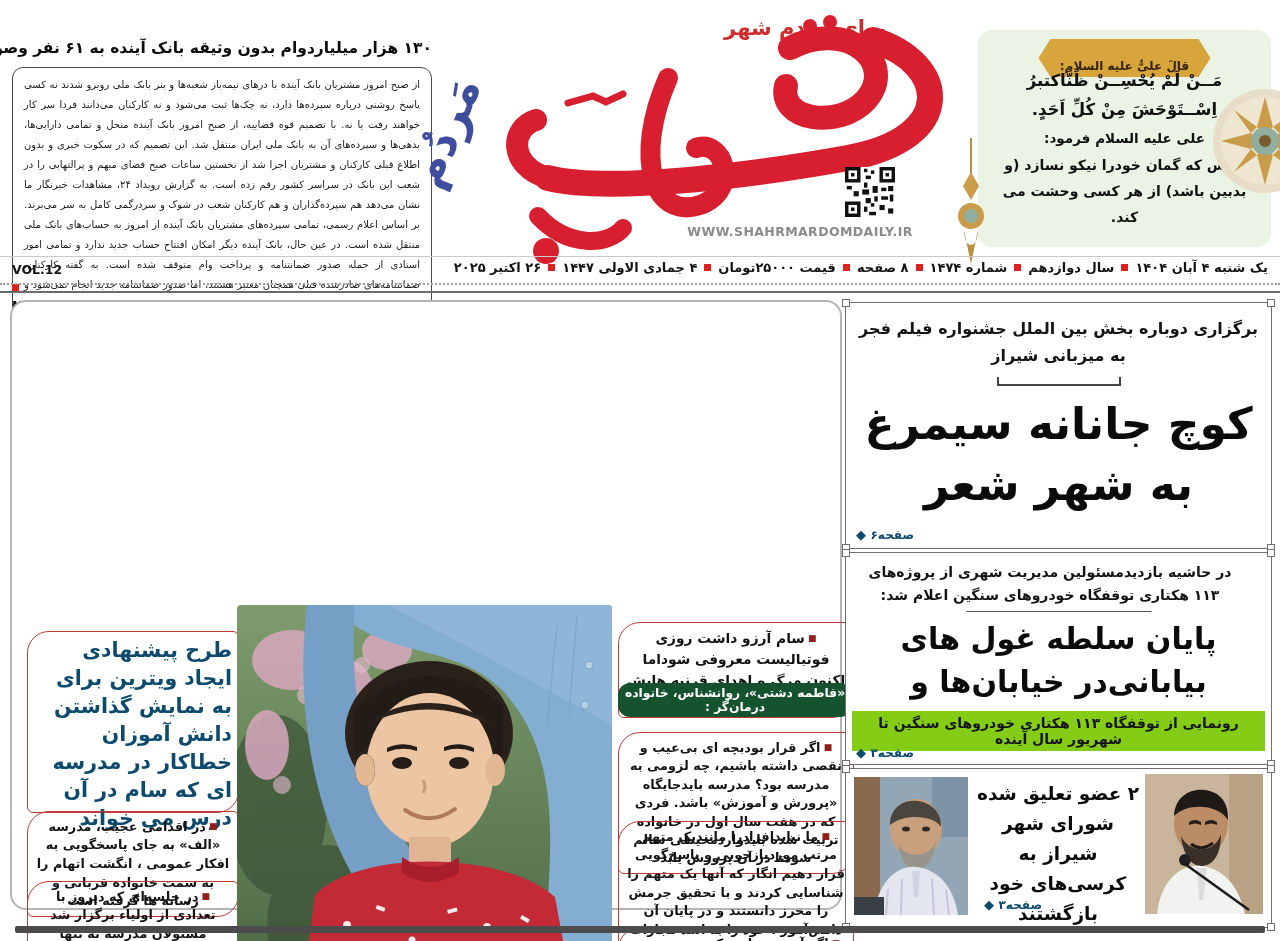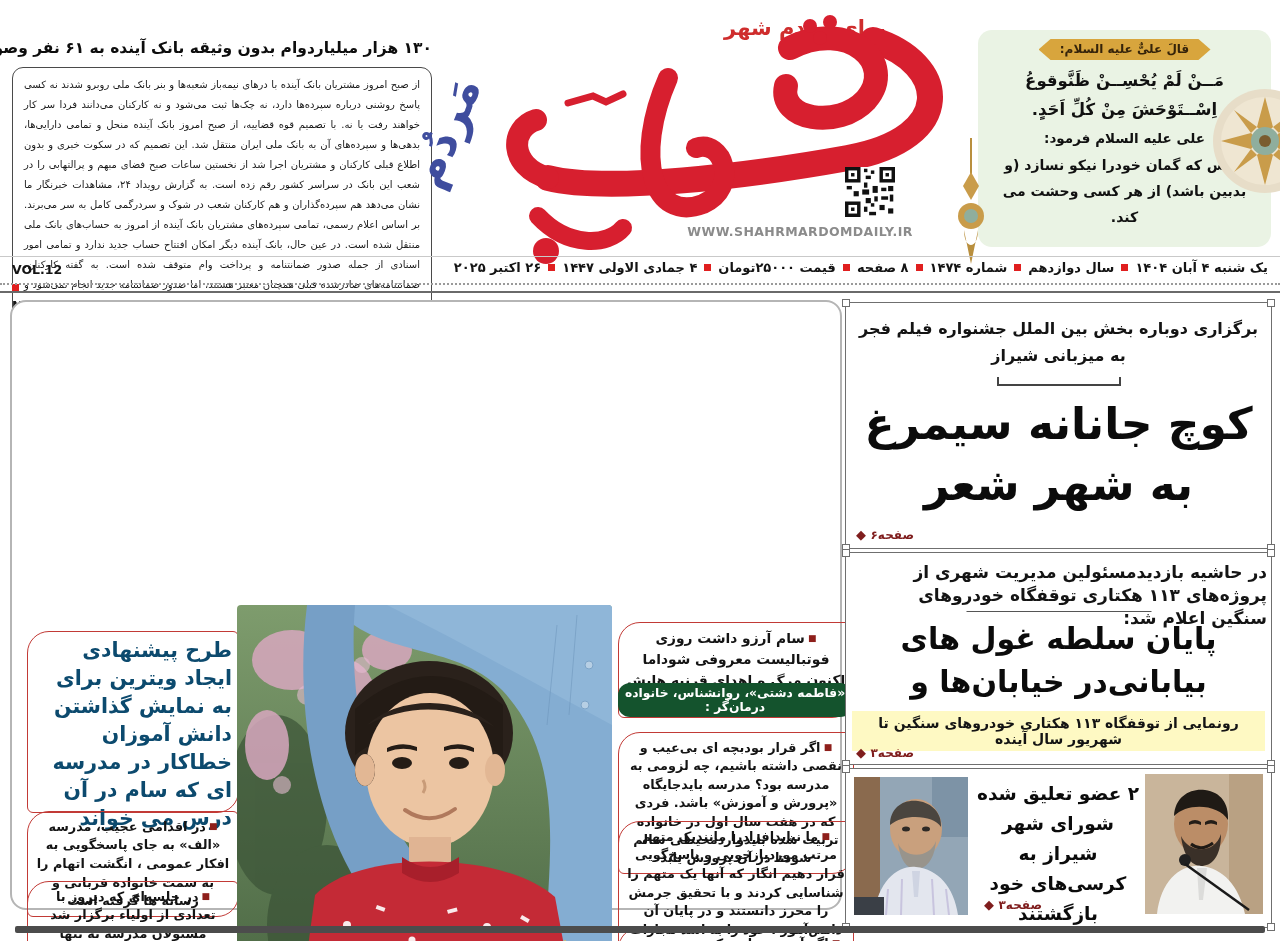--- a/index.html
+++ b/index.html
@@ -23,21 +23,21 @@
            font-weight:bold;color:#cf2d2d;}
   .logo-svg{left:418px;top:8px;width:562px;height:250px;overflow:visible;}
   .qr{left:845px;top:167px;width:50px;height:50px;}
   .site-url{left:682px;top:224px;width:236px;text-align:center;font-size:12.5px;
             font-weight:bold;color:#8b8b8b;letter-spacing:.4px;}
 
   
   .quote-box{left:978px;top:30px;width:293px;height:217px;background:#eaf3e4;
              border-radius:14px;}
   .q-banner{position:absolute;top:9px;left:50%;transform:translateX(-50%);
-            width:172px;padding:3px 0 4px;background:#d8a53d;color:#35230a;
+            width:172px;padding:20px 0 4px;background:#d8a53d;color:#35230a;
             font-size:12px;font-weight:bold;text-align:center;
             clip-path:polygon(0 50%,7% 0,93% 0,100% 50%,93% 100%,7% 100%);}
   .q-arabic{position:absolute;top:36px;left:8px;right:8px;text-align:center;
             font-size:16.5px;font-weight:bold;line-height:29px;color:#111;}
   .q-intro{position:absolute;top:100px;left:8px;right:8px;text-align:center;
            font-size:13.5px;font-weight:bold;color:#111;}
   .q-trans{position:absolute;top:122px;left:14px;right:14px;text-align:center;
            font-size:14px;font-weight:bold;line-height:26px;color:#111;}
   .medallion{position:absolute;right:-10px;top:52px;width:76px;height:118px;}
   .tassel{position:absolute;left:-22px;top:108px;width:30px;height:126px;}
@@ -73,46 +73,46 @@
          line-height:21px;font-weight:bold;text-align:center;}
   .mc-label{left:606px;top:381px;width:234px;box-sizing:border-box;background:#14532d;color:#fff;
             border-radius:12px;font-size:12.3px;font-weight:bold;text-align:center;
             padding:3px 6px;}
   .mc-b1{left:606px;top:406px;width:222px;padding:5px 6px;font-size:12.8px;
          line-height:18.4px;font-weight:bold;text-align:center;margin-top:24px;}
   .mc-b2{left:606px;top:506px;width:222px;padding:5px 6px;font-size:12.8px;
          line-height:18.6px;font-weight:bold;text-align:center;}
   .mc-b3{left:606px;top:612px;width:222px;padding:6px 6px;font-size:12.8px;
          line-height:19px;font-weight:bold;text-align:center;}
-  .pageref{font-size:12px;font-weight:bold;color:#7f1d1d;direction:rtl;}
+  .pageref{font-size:12px;font-weight:bold;color:#0c4a6e;direction:rtl;}
   .pageref::after{content:" ◆";font-size:13px;}
 
   
   .news-box{border:1px solid #6f6f6f;background:#fff;}
   .cm{position:absolute;width:6px;height:6px;background:#fff;border:1px solid #6f6f6f;}
   .cm.tl{left:-4px;top:-4px;} .cm.tr{right:-4px;top:-4px;}
   .cm.bl{left:-4px;bottom:-4px;} .cm.br{right:-4px;bottom:-4px;}
 
   .box-fajr{left:845px;top:302px;width:425px;height:245px;}
   .fajr-kicker{position:absolute;top:12px;left:10px;right:10px;text-align:center;
                font-size:16px;font-weight:bold;line-height:27px;}
   .bracket{position:absolute;top:74px;left:50%;transform:translateX(-50%);width:120px;height:7px;
            border-left:2px solid #444;border-right:2px solid #444;border-bottom:2px solid #444;}
   .fajr-headline{position:absolute;top:86px;left:6px;right:6px;text-align:center;
                  font-size:44px;font-weight:bold;line-height:61px;color:#0b0b0b;}
   .pr-fajr{position:absolute;left:10px;bottom:6px;}
 
   .box-parking{left:845px;top:552px;width:425px;height:211px;}
-  .parking-kicker{position:absolute;top:8px;left:12px;right:4px;text-align:right;
-                  font-size:17px;font-weight:bold;line-height:23px;}
+  .parking-kicker{position:absolute;top:8px;left:12px;right:29px;text-align:center;
+                  font-size:14px;font-weight:bold;line-height:23px;}
   .divline{position:absolute;top:58px;left:50%;transform:translateX(-50%);
            width:185px;border-top:1.5px solid #555;}
   .parking-headline{position:absolute;top:64px;left:4px;right:4px;text-align:center;
                     font-size:30px;font-weight:bold;line-height:43px;color:#0b0b0b;}
-  .parking-sub{position:absolute;top:158px;left:6px;right:6px;background:#fef9c3;
+  .parking-sub{position:absolute;top:158px;left:6px;right:6px;background:#84cc16;
                text-align:center;font-size:14px;font-weight:bold;padding:4px 0;}
   .pr-parking{position:absolute;left:10px;bottom:4px;}
 
   .box-council{left:845px;top:768px;width:425px;height:158px;}
   .photo-frame{position:absolute;overflow:hidden;}
   .pf-left{left:8px;top:8px;width:114px;height:138px;}
   .pf-right{right:8px;top:5px;width:118px;height:140px;}
   .council-headline{position:absolute;top:10px;left:128px;width:168px;text-align:center;
                     font-size:18.5px;font-weight:bold;line-height:30px;color:#0b0b0b;}
   .pr-council{position:absolute;left:138px;top:128px;}
@@ -179,21 +179,21 @@
       <rect x="20" y="22" width="3" height="3"></rect>
       <rect x="25" y="24" width="3" height="3"></rect>
     <rect x="15" y="21" width="2" height="2"></rect>
   </g>
 </svg>
 
 <div class="abs site-url">WWW.SHAHRMARDOMDAILY.IR</div>
 
 <section class="abs quote-box rtl">
   <div class="q-banner">قالَ علیٌّ علیه السلام:</div>
-  <div class="q-arabic">مَــنْ لَمْ یُحْسِــنْ ظَنَّوقوعُ اِسْــتَوْحَشَ مِنْ کُلِّ اَحَدٍ.</div>
+  <div class="q-arabic">مَــنْ لَمْ یُحْسِــنْ ظَنَّاکتبرُ اِسْــتَوْحَشَ مِنْ کُلِّ اَحَدٍ.</div>
   <div class="q-intro">علی علیه السلام فرمود:</div>
   <div class="q-trans">آنکس که گمان خودرا نیکو نسازد (و بدبین باشد) از هر کسی وحشت می کند.</div>
   <svg class="medallion" viewBox="0 0 76 118">
     <g transform="translate(60,59)">
       <circle r="52" fill="#e7ddc8"></circle>
       <g fill="#c99c4a">
         <circle r="44" fill="#efe6d2"></circle>
         <path d="M0-44 L8-14 L0-6 L-8-14 Z"></path>
           <path d="M0 44 L8 14 L0 6 L-8 14 Z"></path>
         <path d="M-44 0 L-14-8 L-6 0 L-14 8 Z"></path>

